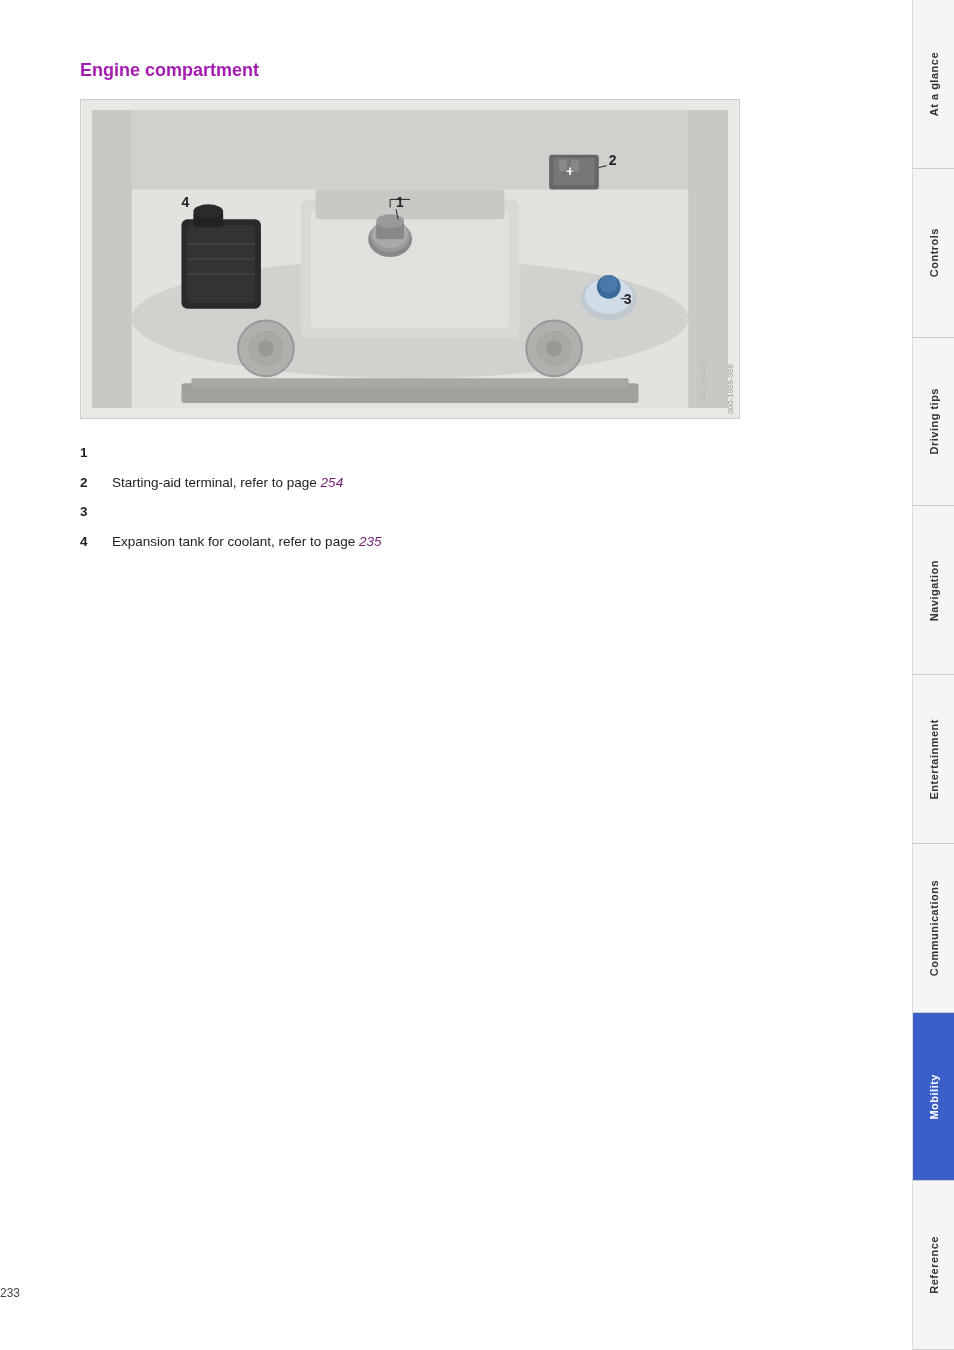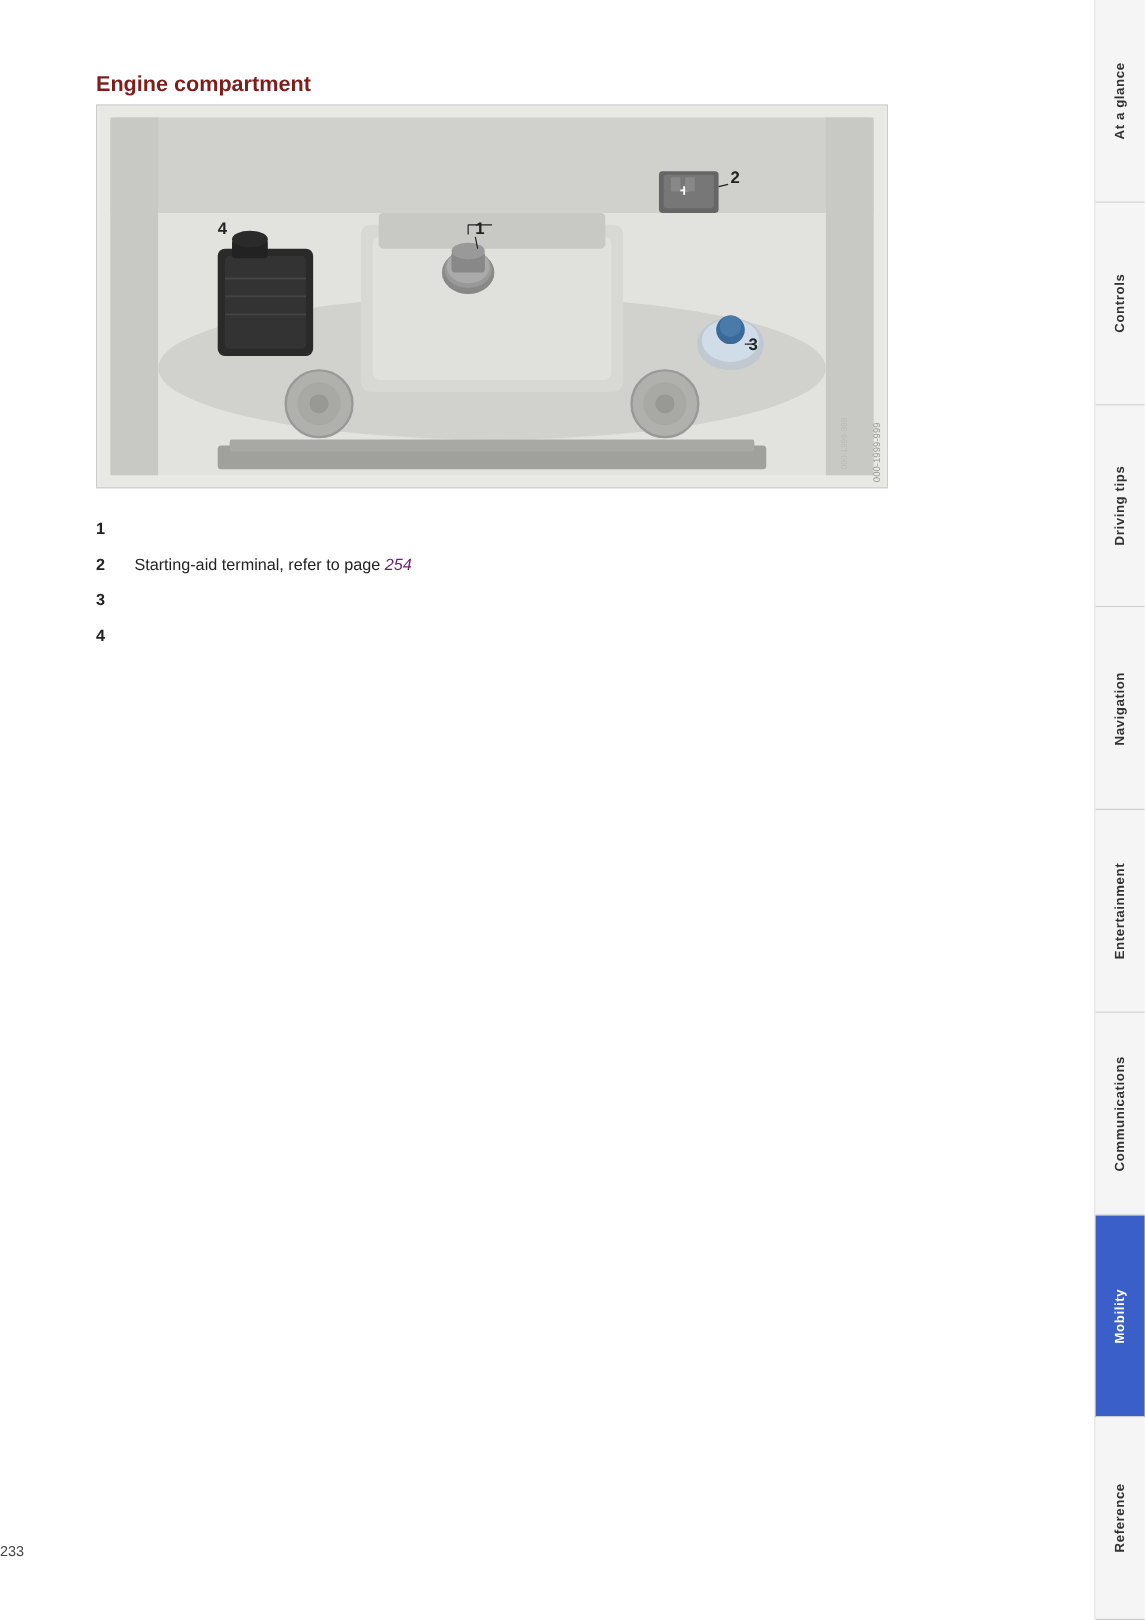--- a/index.html
+++ b/index.html
@@ -26,22 +26,22 @@
     .main-content {
       flex: 1;
       padding: 60px 50px 40px 80px;
       position: relative;
     }
 
     
     .section-title {
       font-size: 18px;
       font-weight: bold;
-      color: #7f1d1d;
-      margin-bottom: 6px;
+      color: #a21caf;
+      margin-bottom: 18px;
     }
 
     
     .engine-image-container {
       width: 660px;
       height: 320px;
       border: 1px solid #ccc;
       background: #f0f0ee;
       position: relative;
       margin-bottom: 24px;
@@ -255,20 +255,21 @@
       </li>
       <li>
         <span class="item-number">2</span>
         <span class="item-text">Starting-aid terminal, refer to page <a href="#" class="page-link">254</a></span>
       </li>
       <li>
         <span class="item-number">3</span>
       </li>
       <li>
         <span class="item-number">4</span>
+        <span class="item-text">Expansion tank for coolant, refer to page <a href="#" class="page-link">235</a></span>
       </li>
     </ul>
 
     <div class="page-footer">
       <div>233</div>
     </div>
 
   </div>
 
   <div class="right-sidebar">

